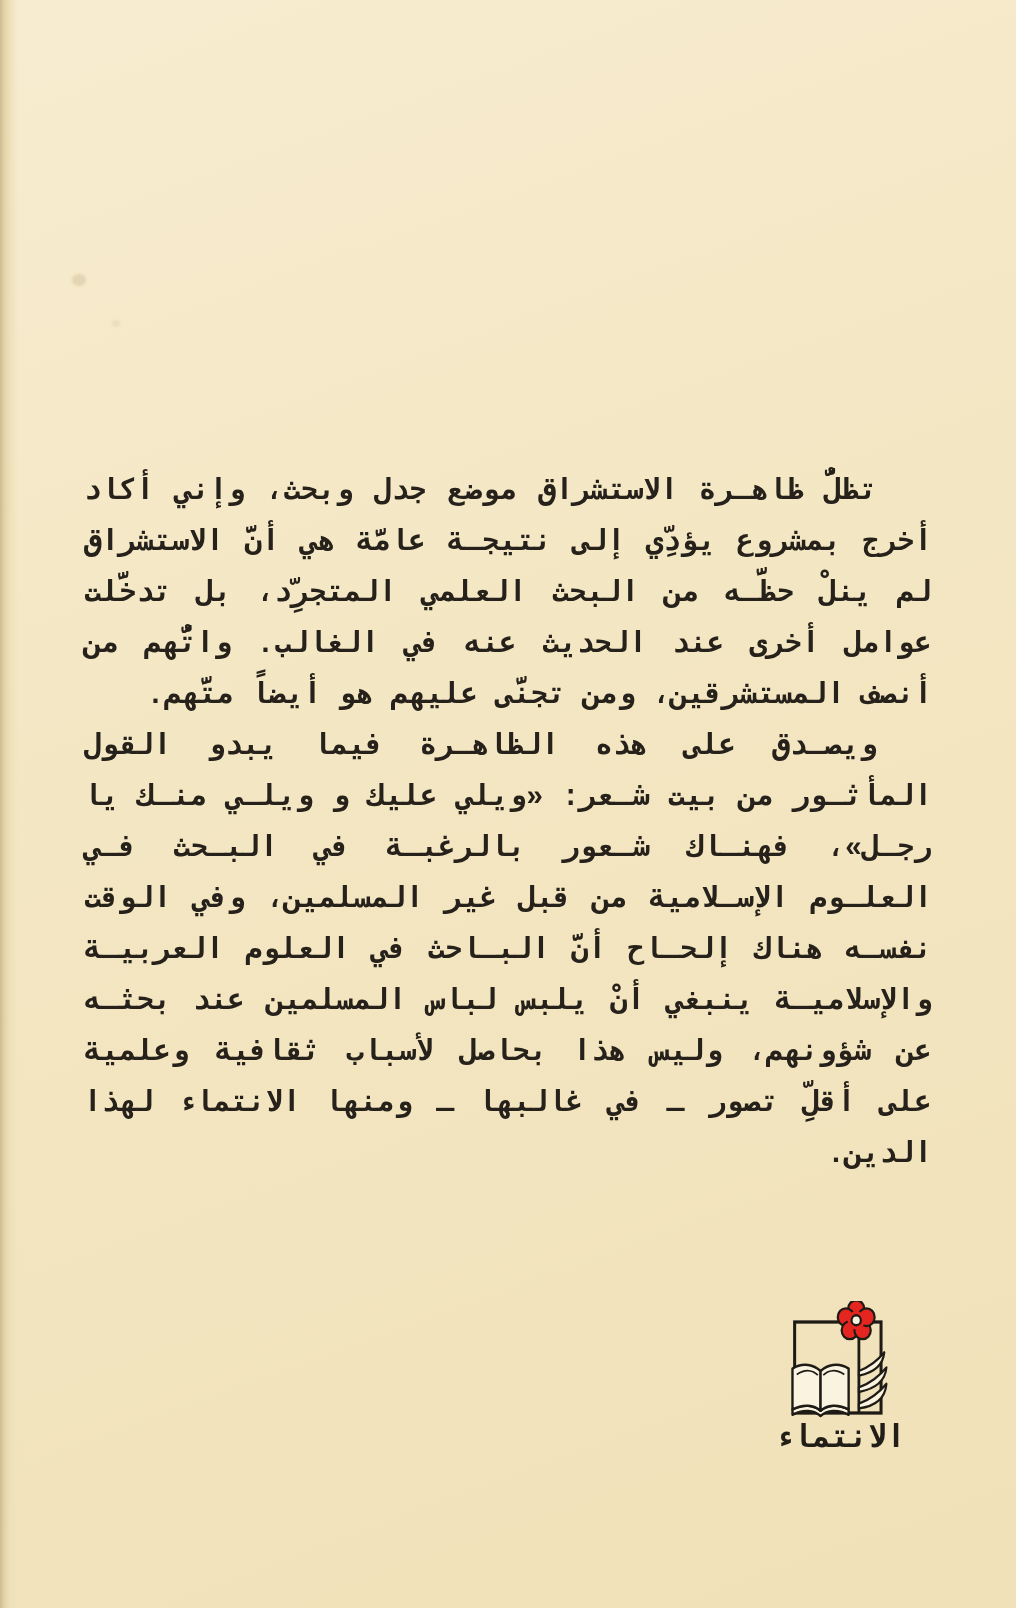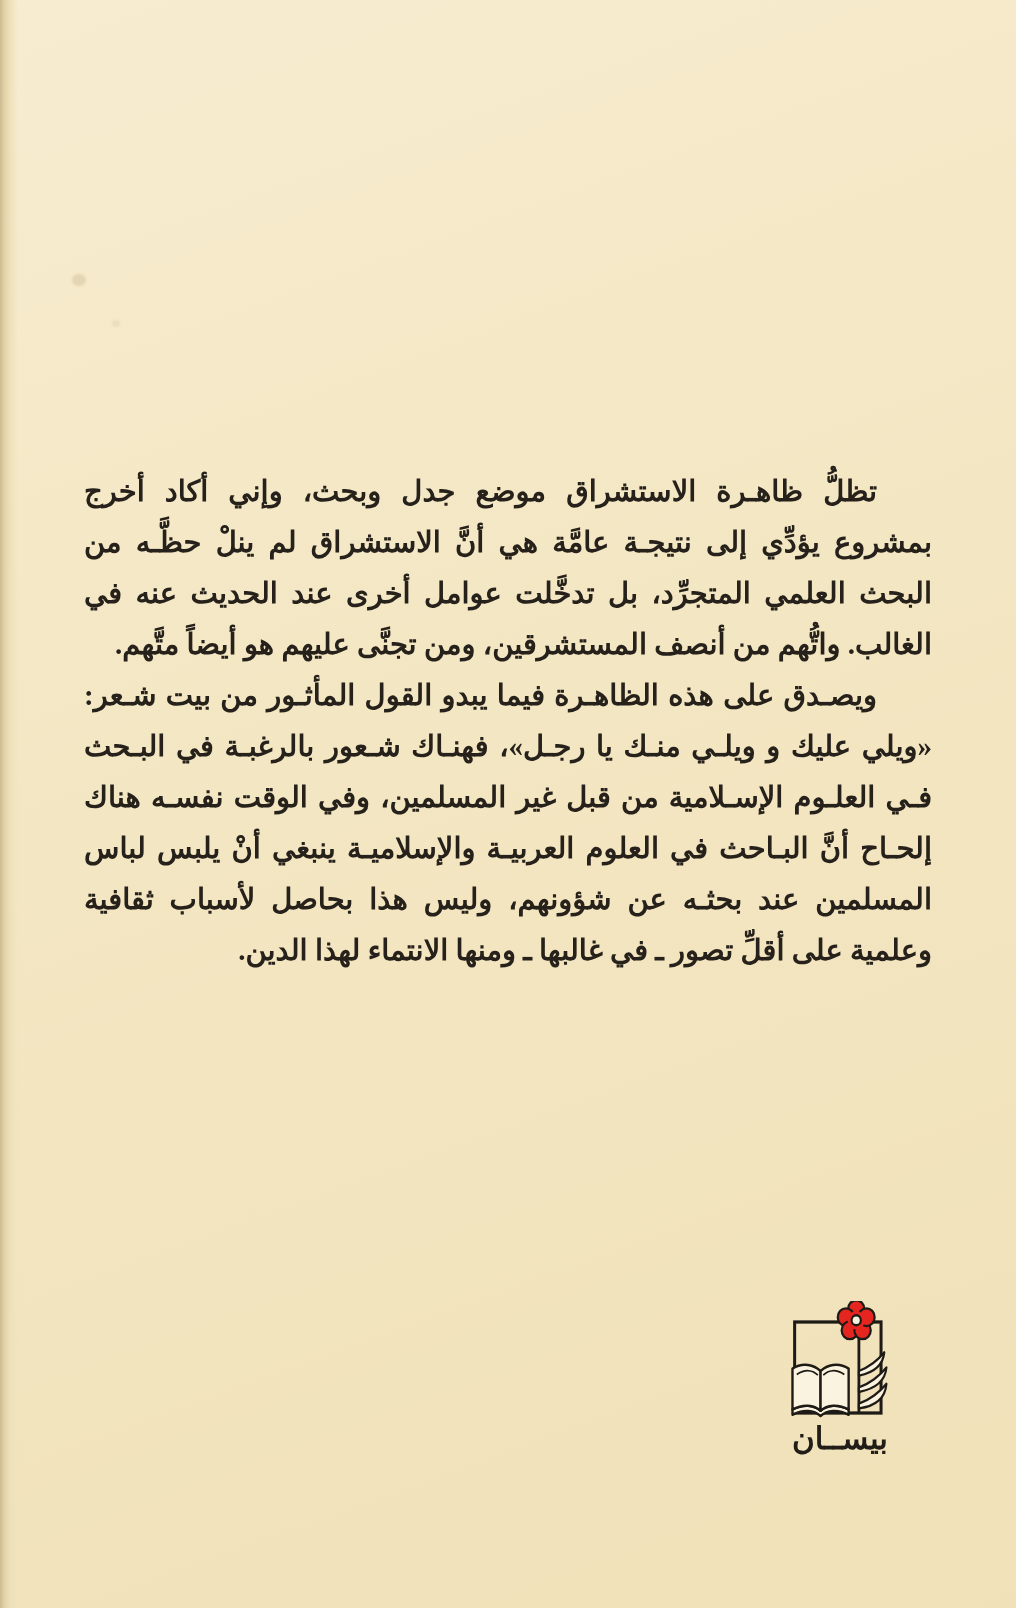--- a/index.html
+++ b/index.html
@@ -5,21 +5,21 @@
   html, body { margin: 0; padding: 0; }
   body { background: #888; }
 
   .cover {
     position: relative;
     width: 1016px;
     height: 1608px;
     margin: 0 auto;
     background: linear-gradient(160deg, #f7ecd0 0%, #f3e6c2 45%, #f0e1b8 100%);
     overflow: hidden;
-    font-family: Liberation Serif, serif;
+    font-family: Liberation Mono, monospace;
   }
 
   
   .spine-shade {
     position: absolute;
     left: 0; top: 0; bottom: 0;
     width: 18px;
     background: linear-gradient(90deg,
       #cdbb92 0%, #e3d3a9 25%, #eee0b9 55%, rgba(243,230,196,0) 100%);
   }
@@ -112,16 +112,16 @@
           <circle cx="65" cy="7" r="7.6"></circle>
           <circle cx="55.5" cy="13.9" r="7.6"></circle>
           <circle cx="59.1" cy="25.1" r="7.6"></circle>
           <circle cx="70.9" cy="25.1" r="7.6"></circle>
           <circle cx="74.5" cy="13.9" r="7.6"></circle>
         </g>
         <circle cx="65" cy="16.5" r="8" fill="#e5251f"></circle>
         <circle cx="65" cy="16.5" r="4.3" fill="#f8f1dd" stroke="#1e1b16" stroke-width="2"></circle>
       </g>
     </svg>
-    <div class="publisher-name">بيســان</div>
+    <div class="publisher-name">الانتماء</div>
   </div>
 
 </div>
 
 </body></html>

